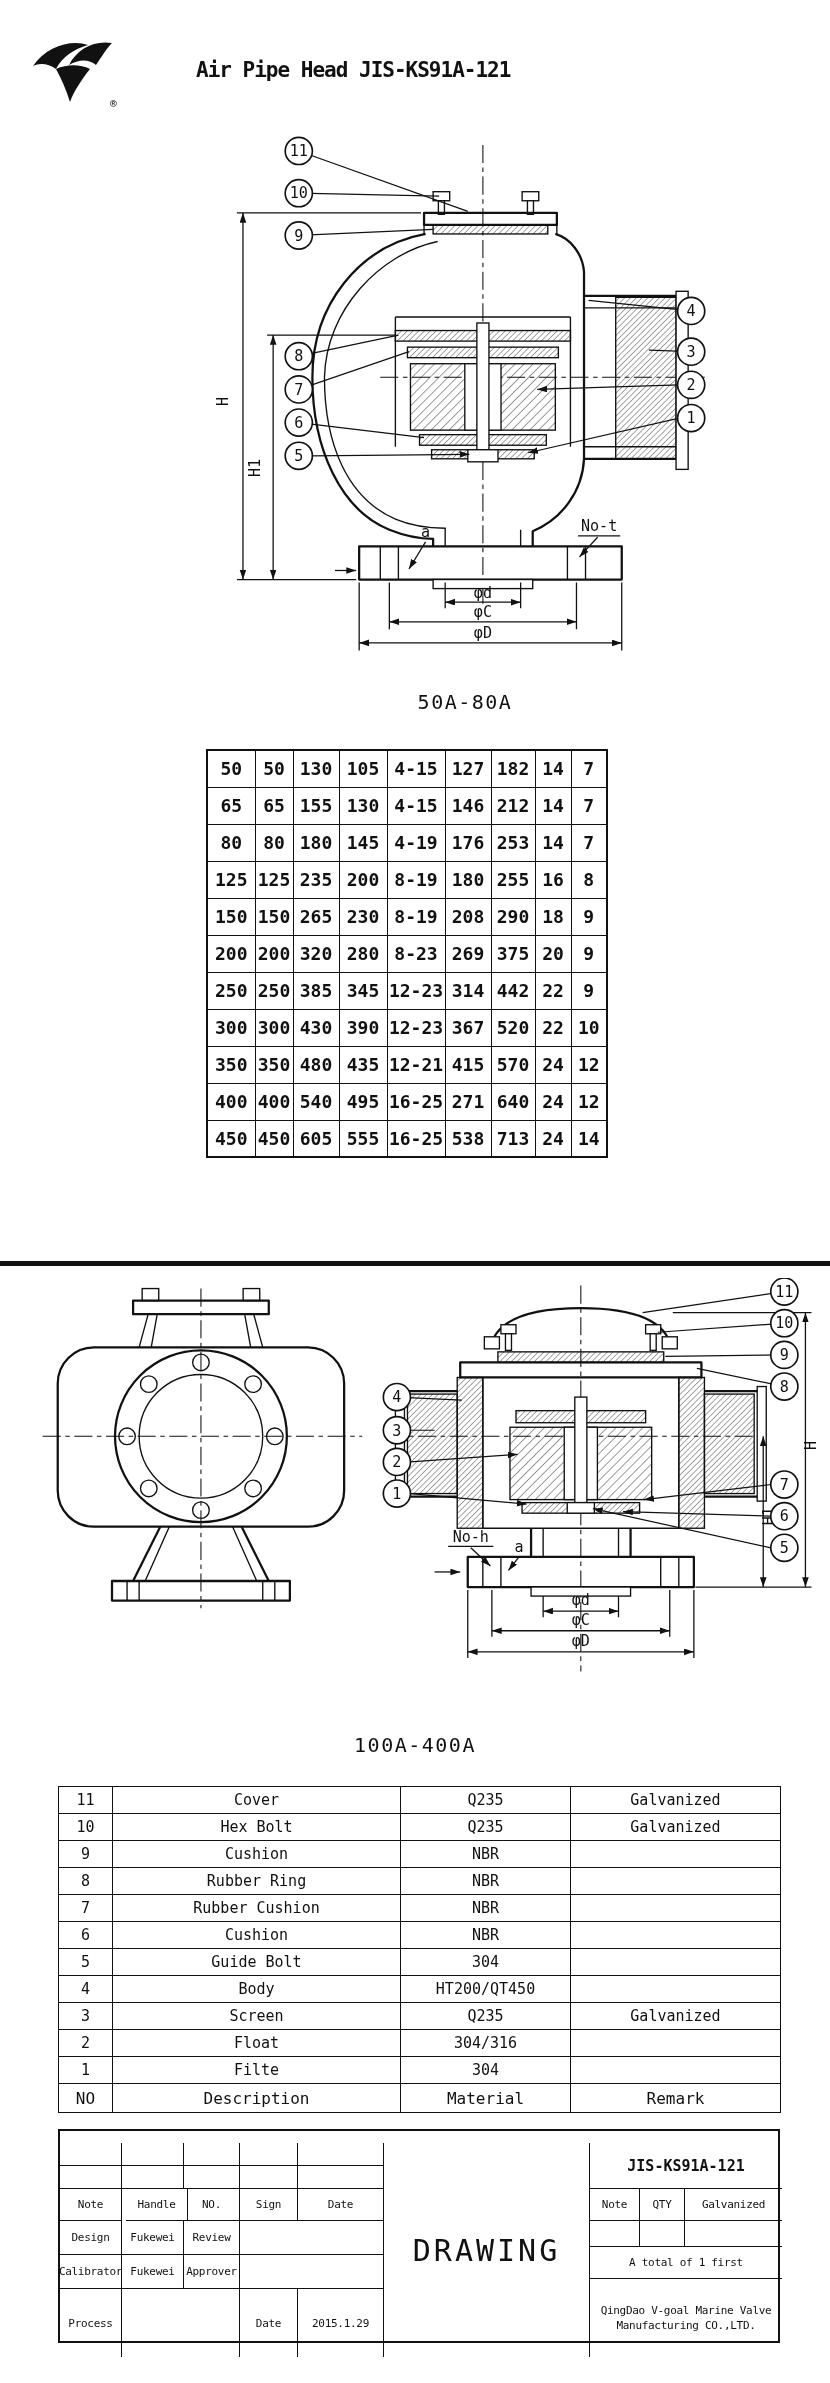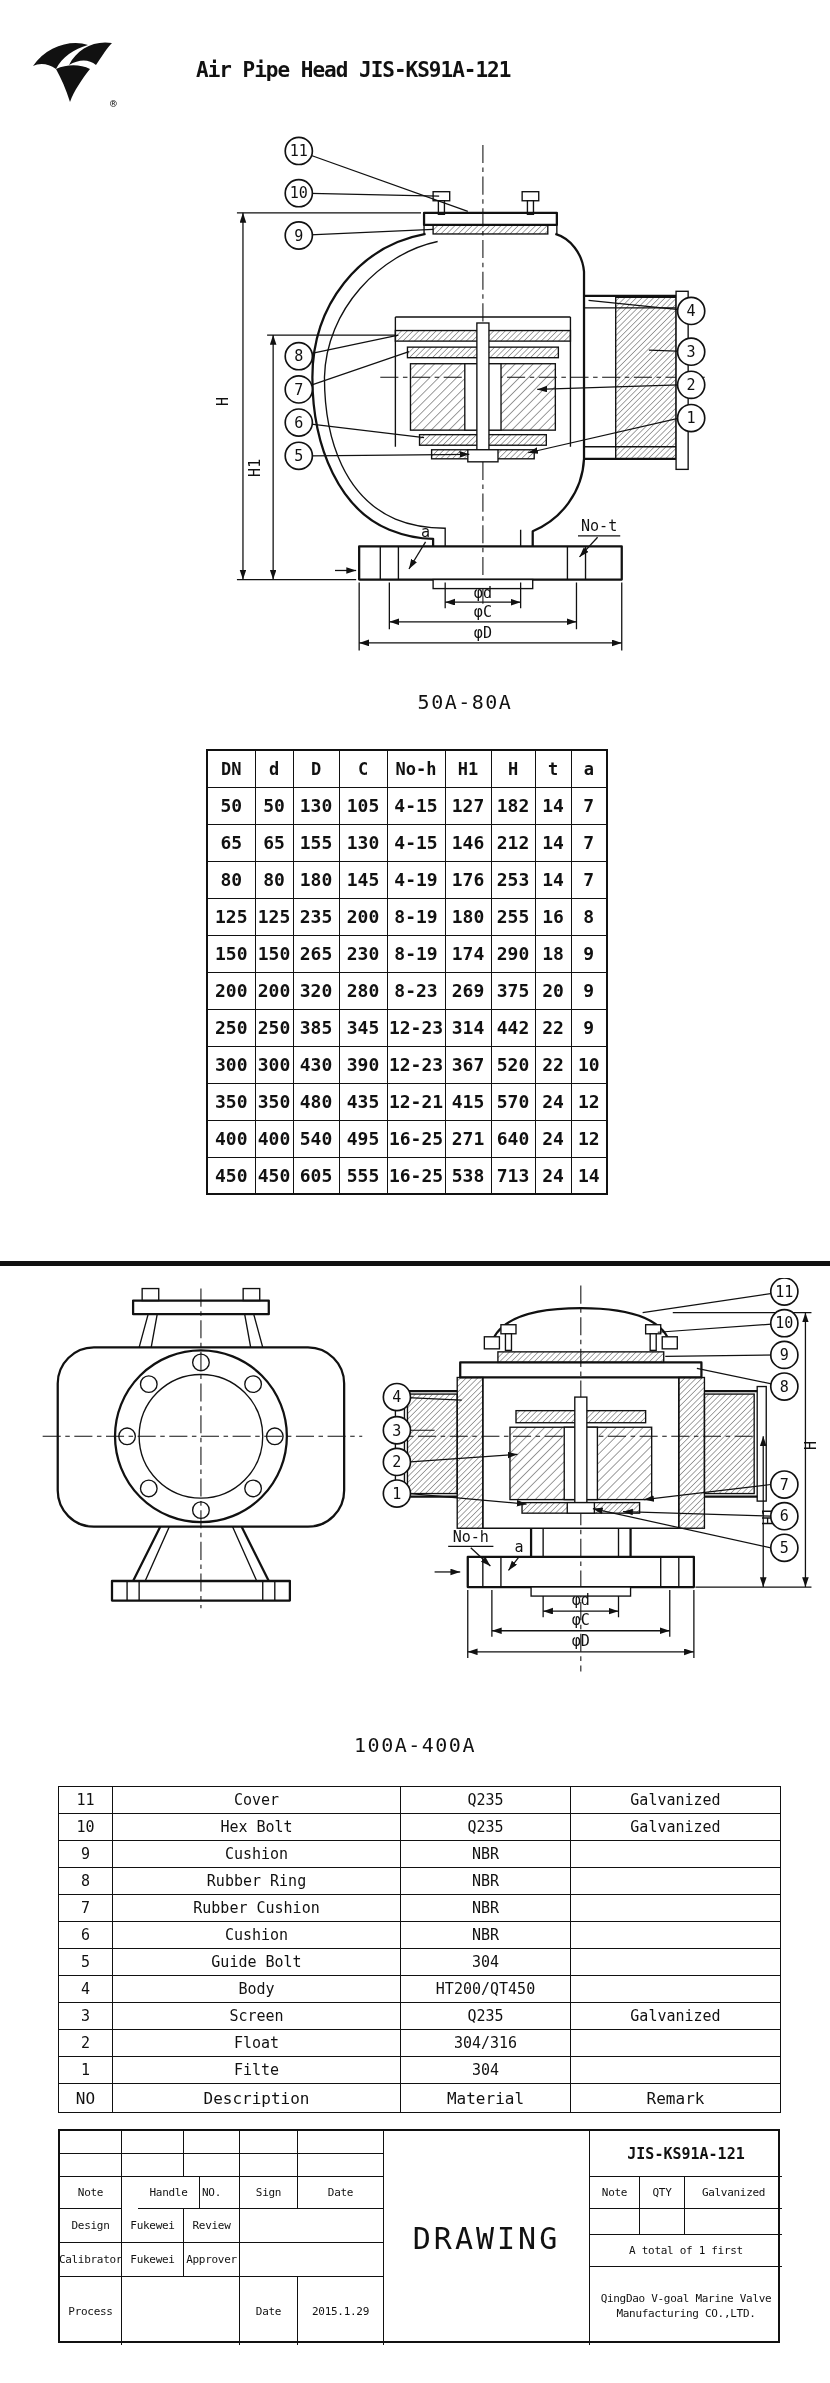--- a/index.html
+++ b/index.html
@@ -26,21 +26,21 @@
 
   table.parts { position:absolute; left:58px; top:1786px; width:722px;
                 border-collapse:collapse; table-layout:fixed; border:1.6px solid #111; }
   .parts td { border:1.4px solid #111; text-align:center; vertical-align:middle;
               height:27px; font-size:15px; padding:0; overflow:hidden; }
   .parts .foot td { height:29px; font-size:16px; }
 
   .tb { position:absolute; left:58px; top:2129px; width:722px; height:214px; border:2px solid #111; }
   .tc { position:absolute; border-right:1.4px solid #111; border-bottom:1.4px solid #111;
         display:flex; align-items:center; justify-content:center; font-size:11px;
-        letter-spacing:-0.3px; white-space:nowrap; overflow:hidden; }
+        letter-spacing:-0.3px; white-space:nowrap; overflow:hidden;margin-top:12px; }
   .tc.noB { border-bottom:none; }
   .tc.noR { border-right:none; }
   .tc.big { font-size:15px; font-weight:bold; letter-spacing:0; }
   .tc.drawingL { font-size:30px; letter-spacing:3px; }
   .tc.company { flex-direction:column; line-height:1.4; font-size:11px; letter-spacing:-0.3px; }
 
   
   .ol   { fill:none; stroke:#111; stroke-width:1.5; stroke-linejoin:round; }
   .thin { fill:none; stroke:#111; stroke-width:0.9; }
   .thinf{ fill:#fff;  stroke:#111; stroke-width:0.9; }
@@ -184,31 +184,20 @@
         <col style="width:38px">
         <col style="width:46px">
         <col style="width:48px">
         <col style="width:58px">
         <col style="width:46px">
         <col style="width:44px">
         <col style="width:36px">
         <col style="width:36px">
       </colgroup>
     <tbody>
-        <tr>
-      <th>DN</th>
-          <th>d</th>
-          <th>D</th>
-          <th>C</th>
-          <th>No-h</th>
-          <th>H1</th>
-          <th>H</th>
-          <th>t</th>
-          <th>a</th>
-    </tr>
     <tr>
           <td>50</td>
           <td>50</td>
           <td>130</td>
           <td>105</td>
           <td>4-15</td>
           <td>127</td>
           <td>182</td>
           <td>14</td>
           <td>7</td>
@@ -245,21 +234,21 @@
           <td>255</td>
           <td>16</td>
           <td>8</td>
         </tr>
     <tr>
           <td>150</td>
           <td>150</td>
           <td>265</td>
           <td>230</td>
           <td>8-19</td>
-          <td>174</td>
+          <td>208</td>
           <td>290</td>
           <td>18</td>
           <td>9</td>
         </tr>
     <tr>
           <td>200</td>
           <td>200</td>
           <td>320</td>
           <td>280</td>
           <td>8-23</td>
@@ -543,21 +532,21 @@
     <div class="tc" style="left:124px;top:0;width:56px;height:23px"></div>
     <div class="tc" style="left:180px;top:0;width:58px;height:23px"></div>
     <div class="tc" style="left:238px;top:0;width:86px;height:23px"></div>
     <div class="tc" style="left:0;top:23px;width:62px;height:23px"></div>
     <div class="tc" style="left:62px;top:23px;width:62px;height:23px"></div>
     <div class="tc" style="left:124px;top:23px;width:56px;height:23px"></div>
     <div class="tc" style="left:180px;top:23px;width:58px;height:23px"></div>
     <div class="tc" style="left:238px;top:23px;width:86px;height:23px"></div>
 
     <div class="tc" style="left:0;top:46px;width:62px;height:32px">Note</div>
-    <div class="tc" style="left:78px;top:46px;width:62px;height:32px">Handle</div>
+    <div class="tc" style="left:66px;top:46px;width:62px;height:32px">Handle</div>
     <div class="tc" style="left:124px;top:46px;width:56px;height:32px">NO.</div>
     <div class="tc" style="left:180px;top:46px;width:58px;height:32px">Sign</div>
     <div class="tc" style="left:238px;top:46px;width:86px;height:32px">Date</div>
 
     <div class="tc" style="left:0;top:78px;width:62px;height:34px">Design</div>
     <div class="tc" style="left:62px;top:78px;width:62px;height:34px">Fukewei</div>
     <div class="tc" style="left:124px;top:78px;width:56px;height:34px">Review</div>
     <div class="tc" style="left:180px;top:78px;width:144px;height:34px"></div>
 
     <div class="tc" style="left:0;top:112px;width:62px;height:34px">Calibrator</div>

